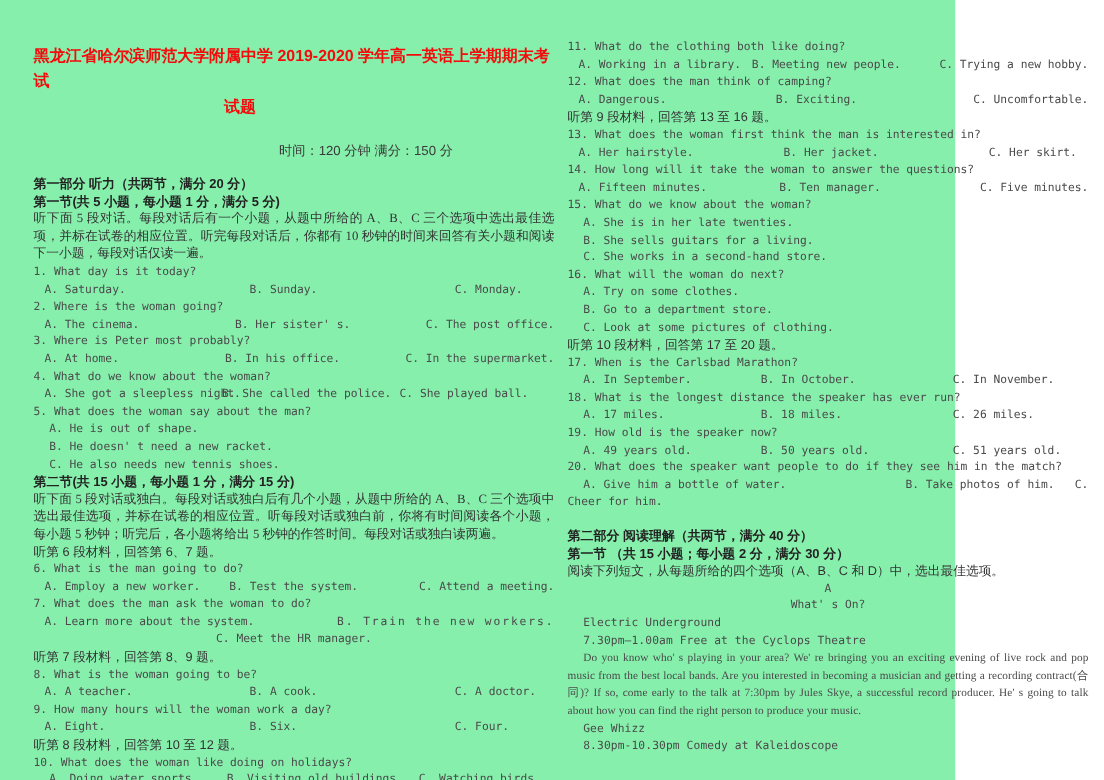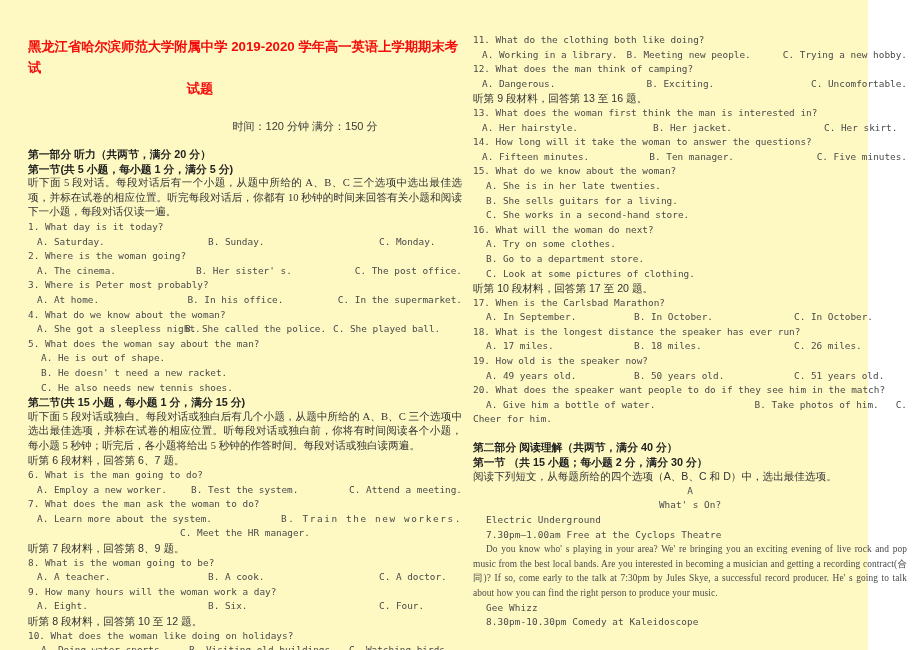--- a/index.html
+++ b/index.html
@@ -9,23 +9,23 @@
   }
   body {
     width: 920px;
     height: 650px;
     overflow: hidden;
     font-family: "Liberation Serif", "DejaVu Serif", serif;
     color: #2b2b2b;
   }
   .page {
     position: relative;
-    width: 868px;
+    width: 796px;
     height: 650px;
-    background: #fef9c3;
+    background: #86efac;
   }
   .col {
     position: absolute;
     top: 0;
     width: 434px;
   }
   .col-left  { left: 28px; }
   .col-right { left: 473px; }
 
   
@@ -276,21 +276,21 @@
     <div class="opt-stack">A. Try on some clothes.</div>
     <div class="opt-stack">B. Go to a department store.</div>
     <div class="opt-stack">C. Look at some pictures of clothing.</div>
 
     <div class="cn">听第 10 段材料，回答第 17 至 20 题。</div>
 
     <div class="q"><span>17.</span> <span>When is the Carlsbad Marathon?</span></div>
     <div class="opts" style="padding-left:13px">
       <span style="width:148px">A. In September.</span>
       <span style="width:160px">B. In October.</span>
-      <span class="o3">C. In October.</span>
+      <span class="o3">C. In November.</span>
     </div>
 
     <div class="q"><span>18.</span> <span>What is the longest distance the speaker has ever run?</span></div>
     <div class="opts" style="padding-left:13px">
       <span style="width:148px">A. 17 miles.</span>
       <span style="width:160px">B. 18 miles.</span>
       <span class="o3">C. 26 miles.</span>
     </div>
 
     <div class="q"><span>19.</span> <span>How old is the speaker now?</span></div>

